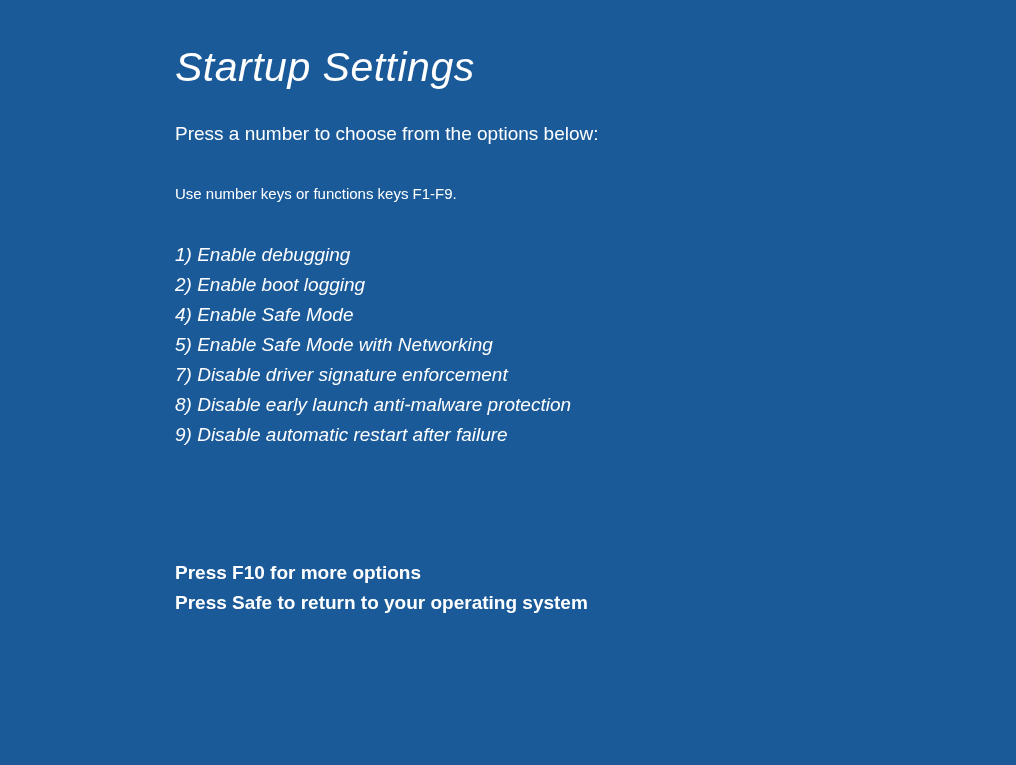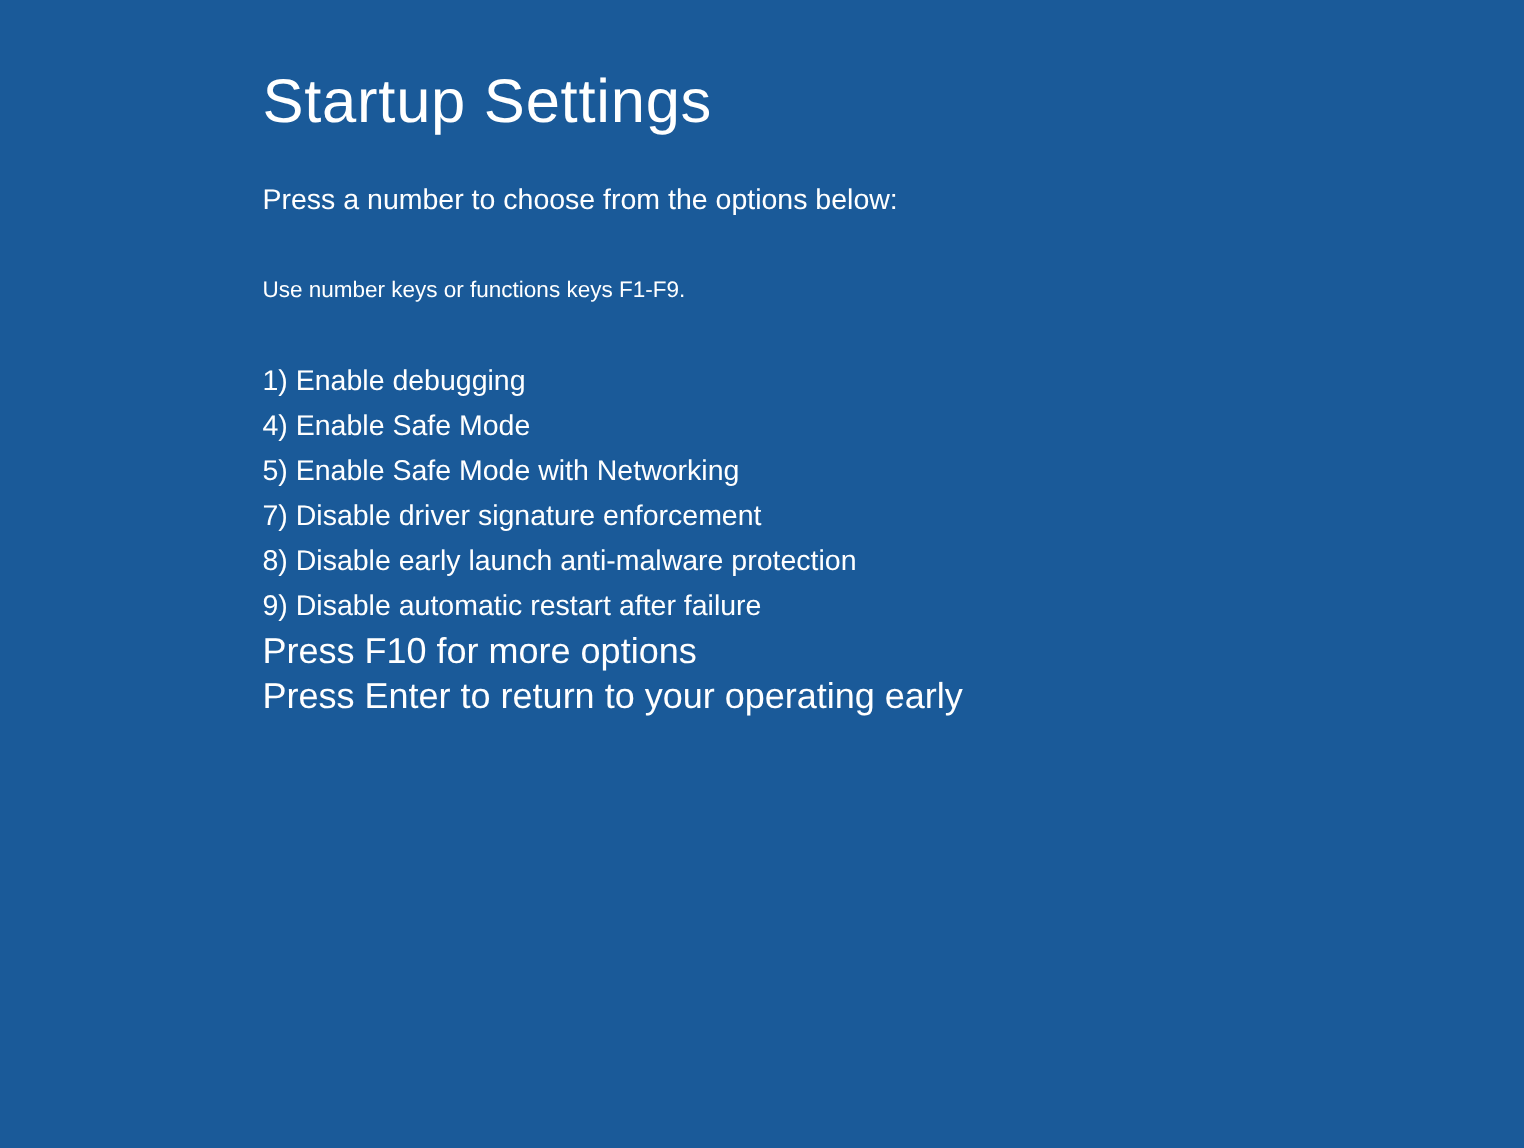--- a/index.html
+++ b/index.html
@@ -18,54 +18,58 @@
     }
     .container {
       padding-left: 175px;
       padding-top: 44px;
     }
     .title {
       font-size: 41px;
       font-weight: 300;
       margin-bottom: 32px;
       letter-spacing: 0.5px;
+      font-style: italic;
     }
     .subtitle {
       font-size: 19px;
       font-weight: 300;
       margin-bottom: 40px;
     }
     .hint {
       font-size: 15px;
       font-weight: 300;
       margin-bottom: 38px;
     }
     .options {
+      margin-bottom: 108px;
+      font-style: italic;
     }
     .option-item {
       font-size: 19px;
       font-weight: 300;
       line-height: 30px;
     }
     .footer-line {
-      font-size: 24px;
-      font-weight: 400;
+      font-size: 19px;
+      font-weight: 700;
       line-height: 30px;
     }
   </style>
 </head>
 <body>
 
 <div class="container">
   <h1 class="title">Startup Settings</h1>
   <div class="subtitle">Press a number to choose from the options below:</div>
   <div class="hint">Use number keys or functions keys F1-F9.</div>
   <div class="options">
     <div class="option-item">1) Enable debugging</div>
+    <div class="option-item">2) Enable boot logging</div>
     <div class="option-item">4) Enable Safe Mode</div>
     <div class="option-item">5) Enable Safe Mode with Networking</div>
     <div class="option-item">7) Disable driver signature enforcement</div>
     <div class="option-item">8) Disable early launch anti-malware protection</div>
     <div class="option-item">9) Disable automatic restart after failure</div>
   </div>
   <div class="footer-line">Press F10 for more options</div>
-  <div class="footer-line">Press Enter to return to your operating early</div>
+  <div class="footer-line">Press Safe to return to your operating system</div>
 </div>
 
 </body></html>

